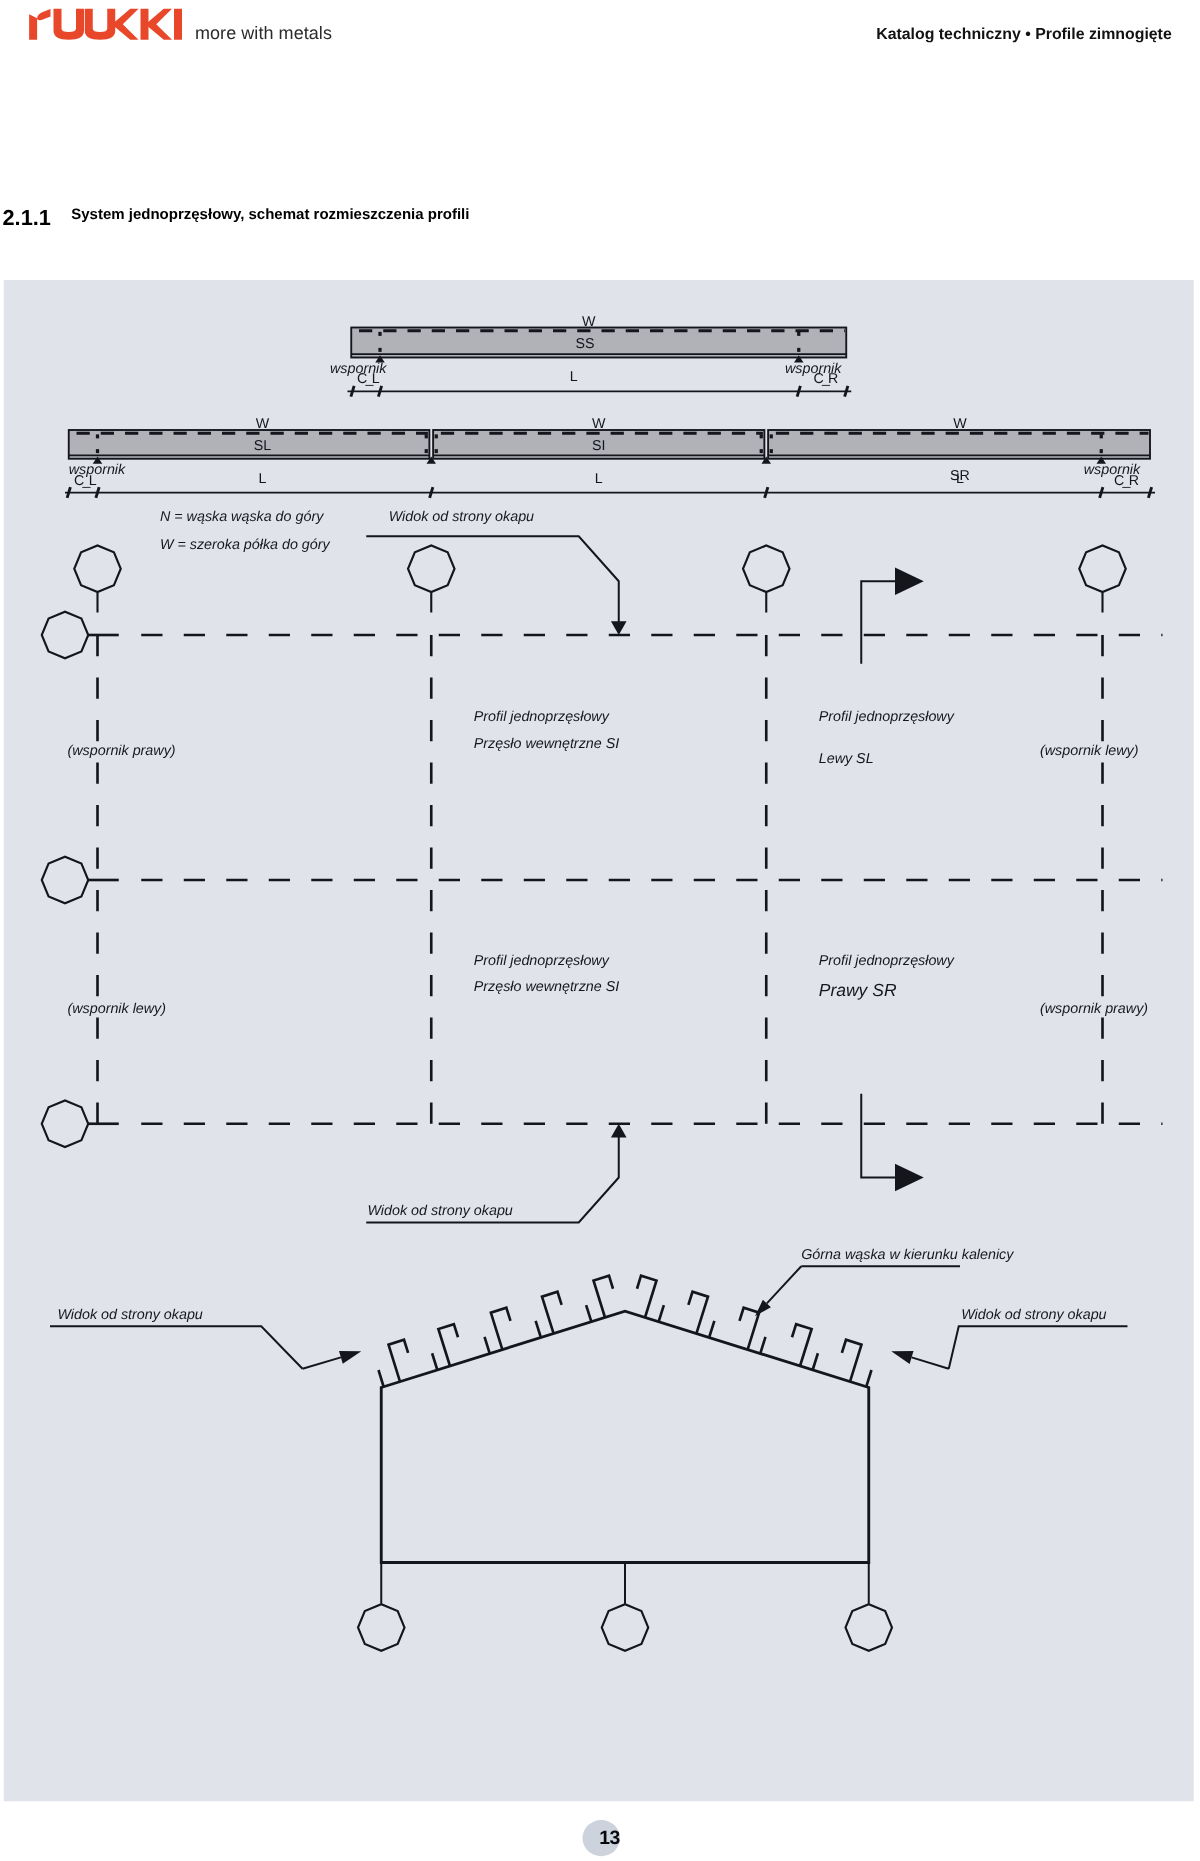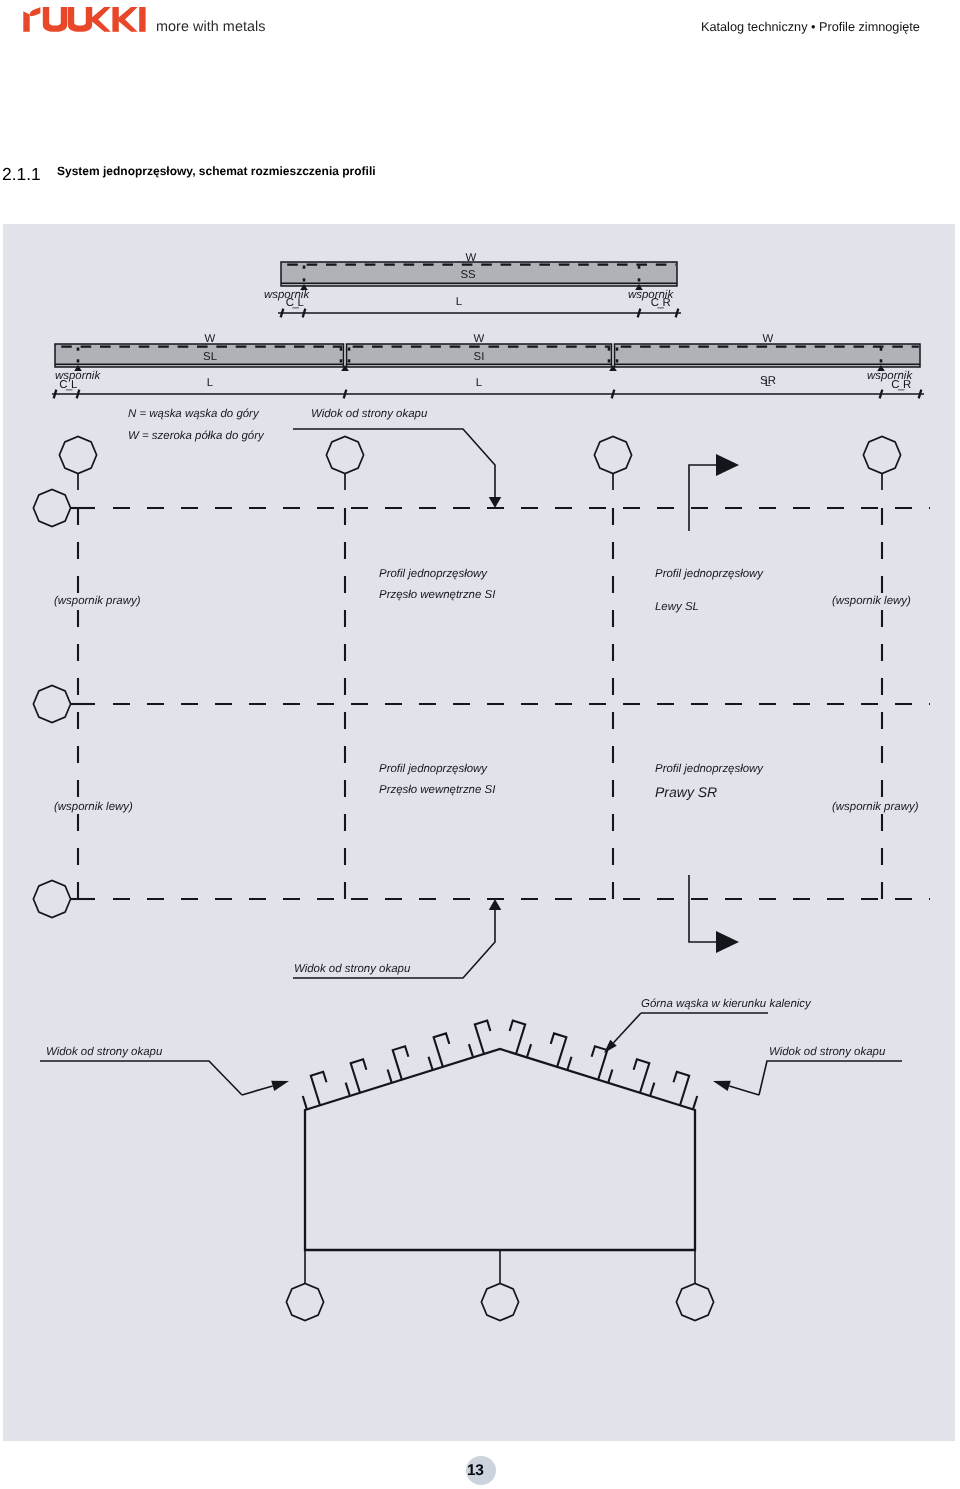--- a/index.html
+++ b/index.html
@@ -3,26 +3,26 @@
 <meta charset="utf-8">
 <style>
   *{box-sizing:border-box;}
   html,body{margin:0;padding:0;}
   body{width:960px;height:1489px;background:#fff;position:relative;overflow:hidden;
        font-family:"Liberation Sans",sans-serif;
        -webkit-font-smoothing:antialiased;text-rendering:geometricPrecision;}
   #page{position:absolute;left:0;top:0;width:824px;height:1489px;}
   .abs{position:absolute;}
   #tagline{left:156px;top:18.5px;font-size:14.4px;color:#2b2b2b;letter-spacing:0.05px;}
-  #doctitle{left:701px;top:20px;font-size:12.7px;font-weight:normal;color:#121212;white-space:nowrap;}
-  #secnum{left:2px;top:163.5px;font-size:17.4px;font-weight:normal;color:#000;}
+  #doctitle{left:701px;top:20px;font-size:12.7px;font-weight:bold;color:#121212;white-space:nowrap;}
+  #secnum{left:2px;top:163.5px;font-size:17.4px;font-weight:bold;color:#000;}
   #sectitle{left:57px;top:163.5px;font-size:12px;font-weight:bold;color:#000;white-space:nowrap;}
   #panel{left:3px;top:224px;width:952px;height:1217px;background:#e0e4ea;}
   #badge{left:466px;top:1456px;width:30px;height:29px;border-radius:50%;background:#ccd3dc;
-         display:flex;align-items:center;justify-content:flex-start;
+         display:flex;align-items:center;justify-content:flex-end;
          font-size:15.5px;font-weight:bold;color:#06080c;letter-spacing:-0.3px;padding-left:1px;}
   svg{display:block;overflow:visible;}
   .lbl{position:absolute;white-space:nowrap;color:#15171d;font-style:italic;font-size:12.3px;}
   .lbl-plain{position:absolute;white-space:nowrap;color:#14171c;font-style:normal;font-size:11.4px;}
 </style>
 </head>
 <body>
 <div id="page">
 <svg class="abs" width="170" height="40" viewBox="0 0 170 40" style="left:0;top:0;">
 <path d="M 23.3 11.3 L 23.3 31.8 L 29.7 31.8 L 29.7 14.6 Q 29.7 11.5 34.2 9.6 L 40.4 7.2 L 40.4 13.2 L 35.3 15.2 Q 29.7 17.4 29.7 14.6 Z" fill="#e8472a"></path>

